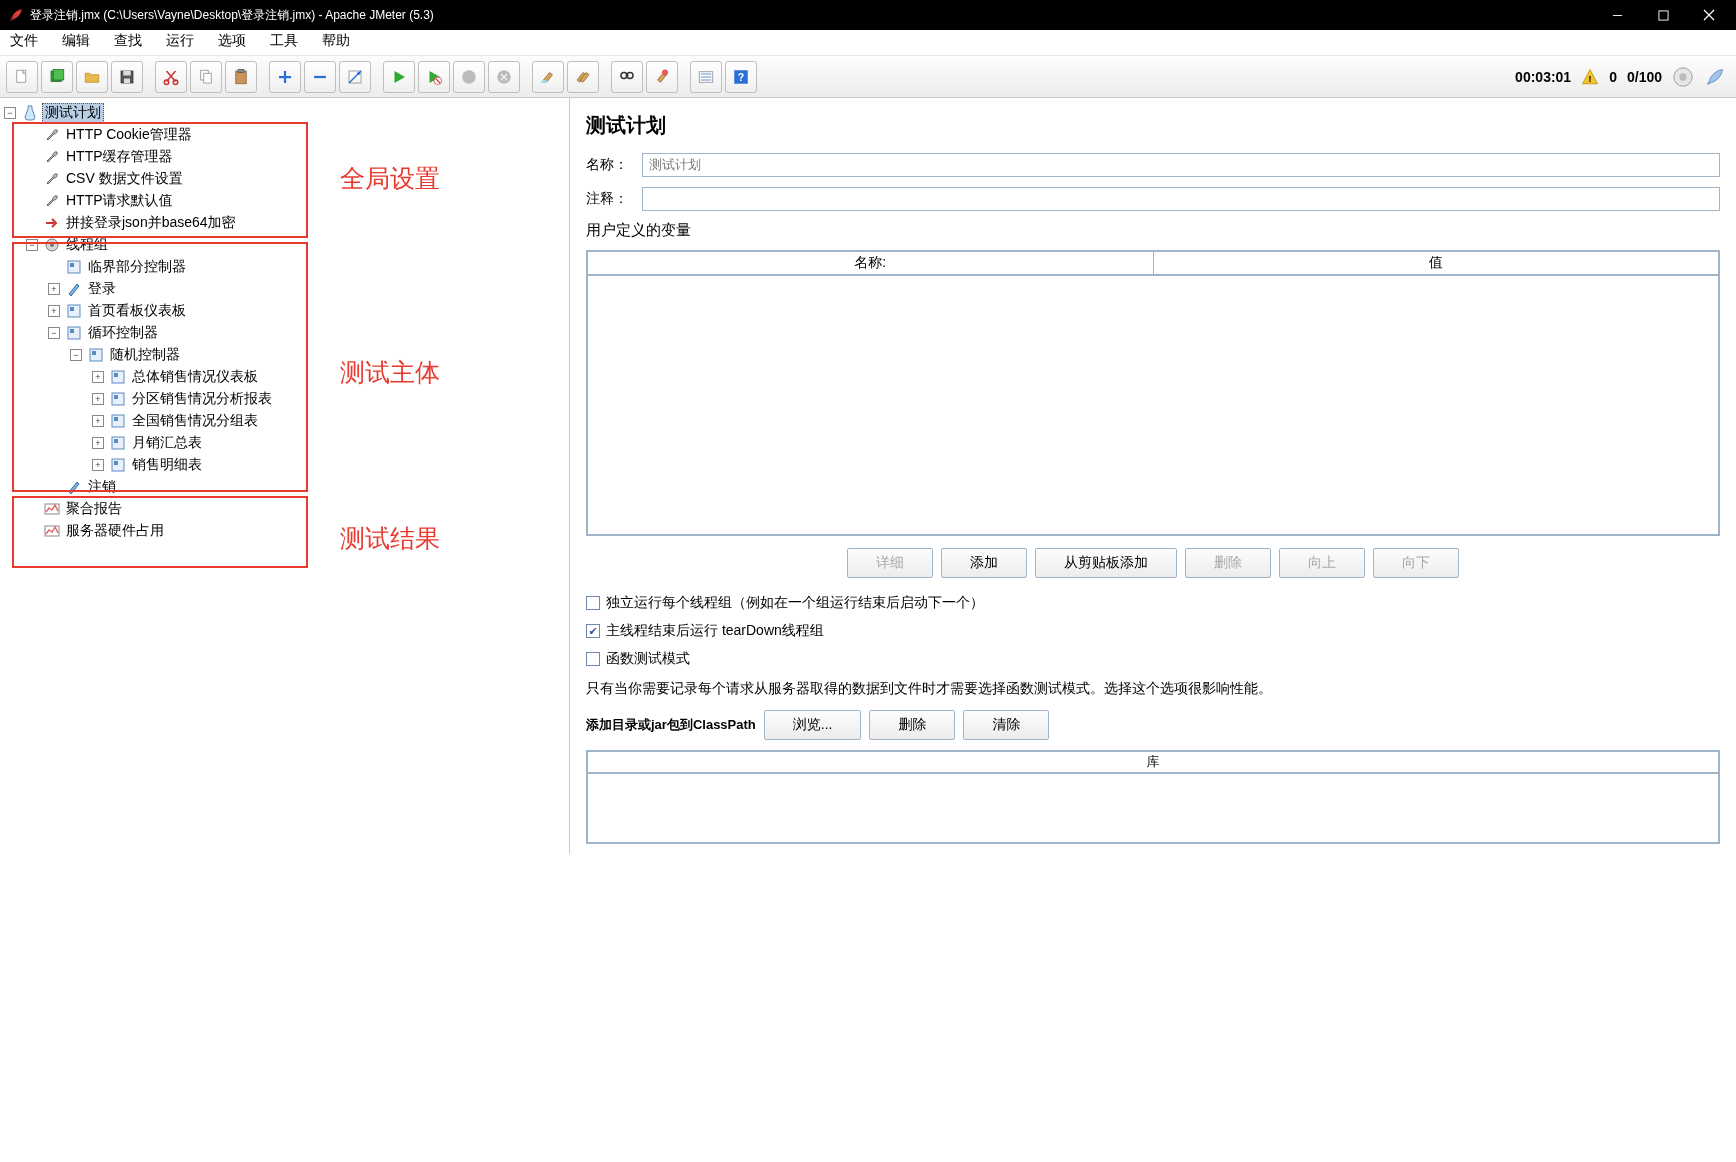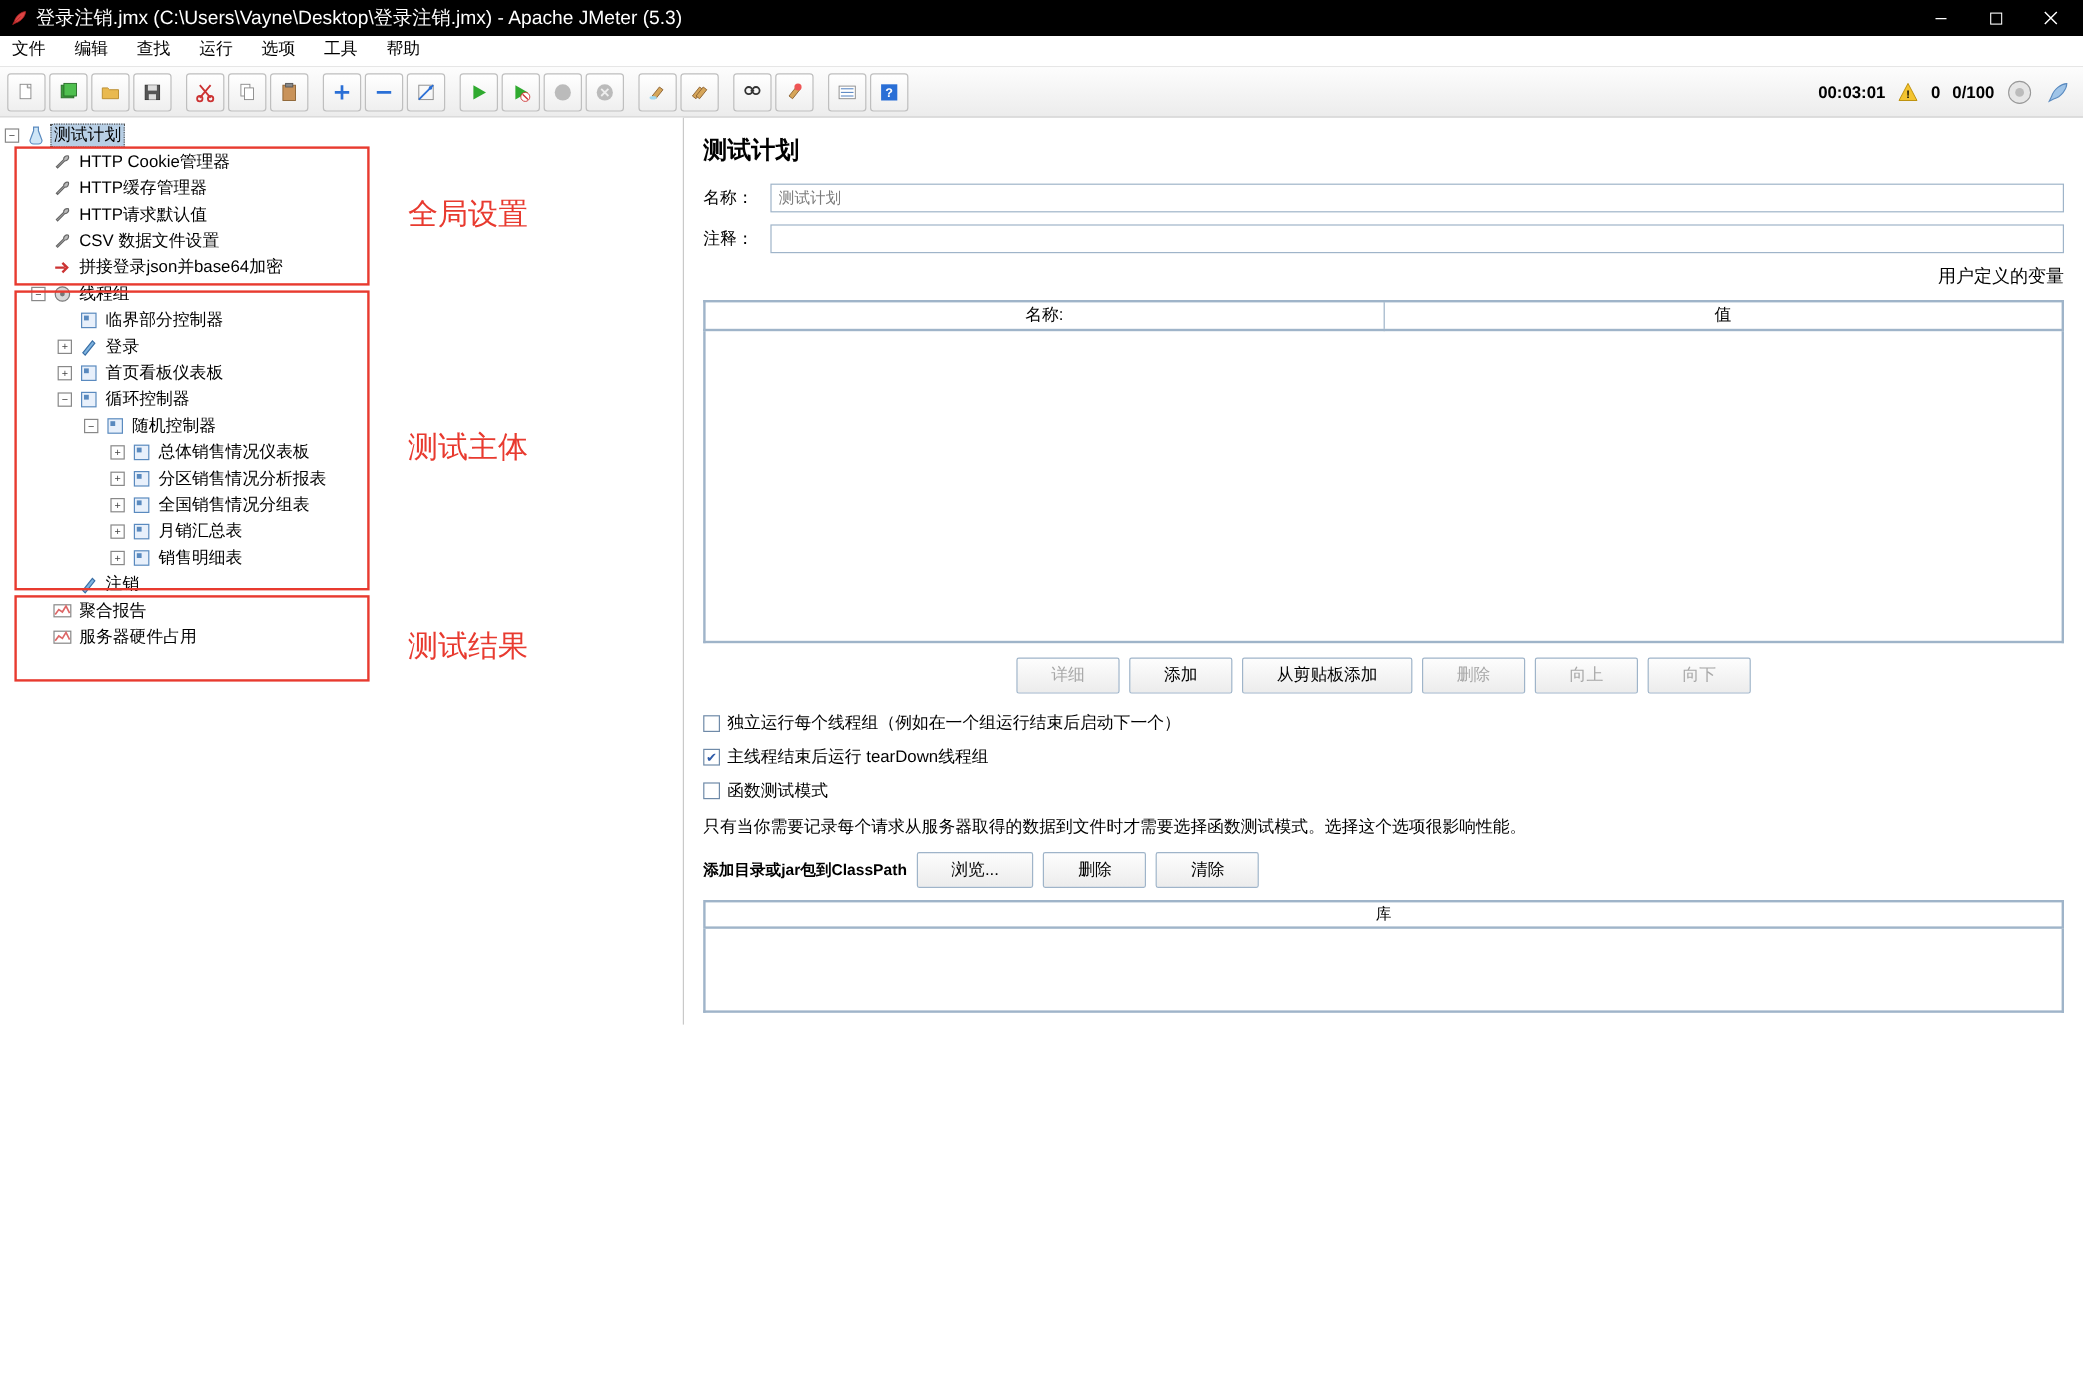--- a/index.html
+++ b/index.html
@@ -1,20 +1,20 @@
 <!DOCTYPE html>
 <html><head>
 <meta charset="utf-8">
 <style>
 html,body{margin:0;padding:0;font-family:"Microsoft YaHei","SimSun",Arial,sans-serif;font-size:13px;background:#fff;color:#000;overflow:hidden}
 *{box-sizing:border-box}
 
 .titlebar{height:30px;background:#000;color:#fff;display:flex;align-items:center;padding:0 4px 0 8px}
 .titlebar .tb-icon{width:16px;height:16px;margin-right:6px}
-.titlebar .tb-title{flex:1;font-size:16px}
+.titlebar .tb-title{flex:1;font-size:12px}
 .titlebar .tb-btn{width:46px;height:30px;display:flex;align-items:center;justify-content:center;color:#fff}
 .feather{width:16px;height:16px}
 
 .menubar{height:26px;display:flex;align-items:flex-start;padding:0 6px;gap:16px;border-bottom:1px solid #e6e6e6;font-size:14px}
 .menubar span{padding:2px 4px}
 
 .toolbar{height:42px;background:linear-gradient(#fdfdfd,#ececec);border-bottom:1px solid #c9c9c9;display:flex;align-items:center;padding:0 6px;gap:3px}
 .tbtn{width:32px;height:32px;border:1px solid #bfbfbf;border-radius:3px;background:linear-gradient(#fff,#efefef);display:flex;align-items:center;justify-content:center;position:relative}
 .tbtn svg{width:18px;height:18px}
 .tsep{width:6px}
@@ -34,21 +34,21 @@
 .tnode{padding:0 2px}
 .tnode.sel{background:#b8cfe5;border:1px dotted #555}
 
 .annot{position:absolute;border:2px solid #e83a2f;pointer-events:none}
 .alabel{position:absolute;color:#e83a2f;font-size:25px;font-family:"SimSun";pointer-events:none}
 
 .rp-title{font-size:20px;font-weight:600;margin:4px 0 14px}
 .frow{display:flex;align-items:center;margin-bottom:10px}
 .frow label{width:56px;font-size:14px}
 .finput{flex:1;height:24px;border:1px solid #9fb4c9;padding:2px 6px;color:#7b7b7b;font-size:13px}
-.section-title{text-align:right;font-size:15px;margin:10px 0}
+.section-title{text-align:left;font-size:15px;margin:10px 0}
 .vars-table{border:2px solid #9fb4c9;border-collapse:collapse;width:100%}
 .vars-table th{border:1px solid #9fb4c9;background:#fff;font-weight:400;font-size:14px;height:24px}
 .vars-body{height:260px;border:2px solid #9fb4c9;border-top:none;margin-bottom:12px}
 .btnrow{display:flex;justify-content:center;gap:8px;margin:6px 0 16px}
 .btn{min-width:64px;height:30px;border:1px solid #9fb4c9;background:linear-gradient(#fdfdfd,#ececec);font-size:14px;padding:0 28px;display:flex;align-items:center;justify-content:center;border-radius:2px}
 .btn.disabled{color:#a8a8a8}
 .cbrow{display:flex;align-items:center;gap:6px;margin:10px 0;font-size:14px}
 .cbox{width:14px;height:14px;border:1px solid #6f8aa8;display:flex;align-items:center;justify-content:center;font-size:11px;color:#2d5aa8}
 .note{font-size:14px;margin:12px 0}
 .cp-row{display:flex;align-items:center;gap:8px;margin:10px 0}
@@ -262,28 +262,28 @@
           <svg class="ticon" viewBox="0 0 16 16">
             <path d="M13 3a3 3 0 00-4 3L3 12l1 1 6-6a3 3 0 003-4z" fill="#bbb" stroke="#666"></path>
           </svg>
           <span class="tnode">HTTP缓存管理器</span>
         </div>
         <div class="trow" style="padding-left:22px">
           <span class="tog empty"></span>
           <svg class="ticon" viewBox="0 0 16 16">
             <path d="M13 3a3 3 0 00-4 3L3 12l1 1 6-6a3 3 0 003-4z" fill="#bbb" stroke="#666"></path>
           </svg>
+          <span class="tnode">CSV 数据文件设置</span>
+        </div>
+        <div class="trow" style="padding-left:22px">
+          <span class="tog empty"></span>
+          <svg class="ticon" viewBox="0 0 16 16">
+            <path d="M13 3a3 3 0 00-4 3L3 12l1 1 6-6a3 3 0 003-4z" fill="#bbb" stroke="#666"></path>
+          </svg>
           <span class="tnode">HTTP请求默认值</span>
-        </div>
-        <div class="trow" style="padding-left:22px">
-          <span class="tog empty"></span>
-          <svg class="ticon" viewBox="0 0 16 16">
-            <path d="M13 3a3 3 0 00-4 3L3 12l1 1 6-6a3 3 0 003-4z" fill="#bbb" stroke="#666"></path>
-          </svg>
-          <span class="tnode">CSV 数据文件设置</span>
         </div>
         <div class="trow" style="padding-left:22px">
           <span class="tog empty"></span>
           <svg class="ticon" viewBox="0 0 16 16">
             <path d="M2 8h8M8 4l4 4-4 4" fill="none" stroke="#c33" stroke-width="2"></path>
           </svg>
           <span class="tnode">拼接登录json并base64加密</span>
         </div>
 
       <div class="trow" style="padding-left:22px">

